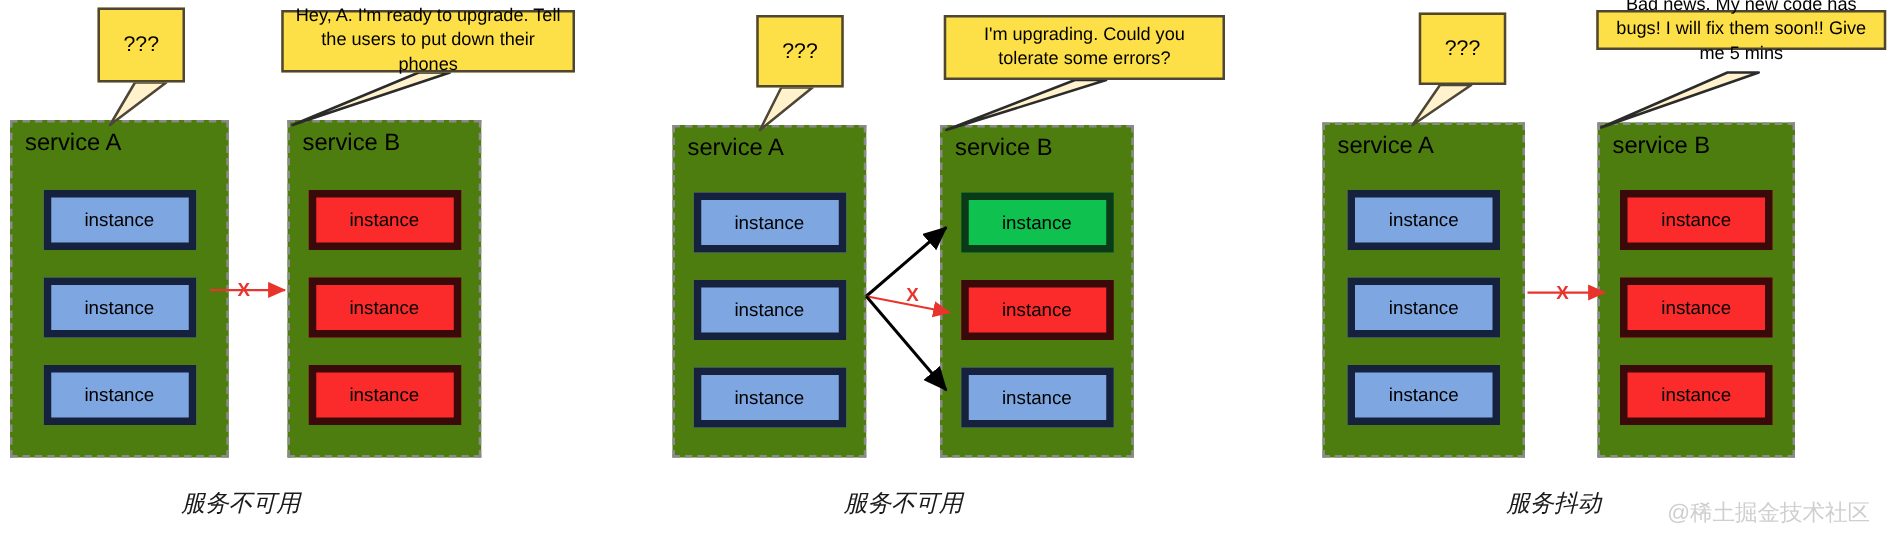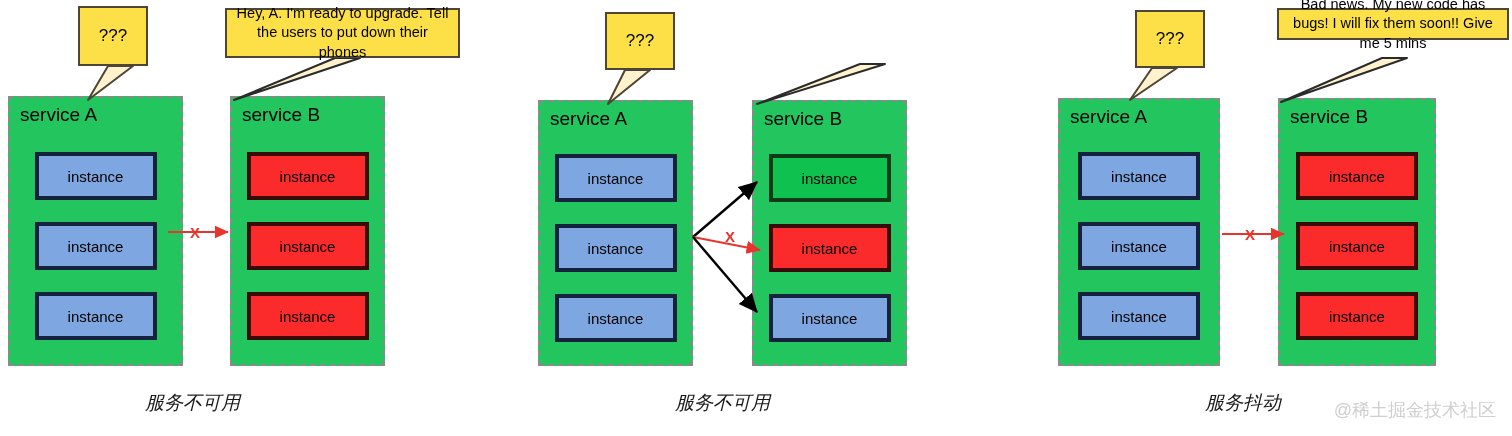--- a/index.html
+++ b/index.html
@@ -26,42 +26,42 @@
     top: 0;
     height: 436px;
   }
   #panel-0 { left: 0px;    width: 500px; }
   #panel-1 { left: 520px;  width: 480px; }
   #panel-2 { left: 1040px; width: 472px; }
 
   
   .service-box {
     position: absolute;
-    background: #22c55e;
+    background: #4d7c0f;
     border: 2px dashed #8a8a8a;
     box-sizing: border-box;
     padding-left: 36px;
   }
   .service-label {
     position: absolute;
     top: 6px;
     left: 10px;
     font-size: 19px;
     color: #000000;
     white-space: nowrap;
   }
 
   .instance {
     position: absolute;
     left: 50%;
     transform: translateX(-50%);
     width: 122px;
     height: 48px;
     box-sizing: border-box;
-    border: 4px solid #c2410c;
+    border: 6px solid #c2410c;
     display: flex;
     align-items: center;
     justify-content: center;
     font-size: 15px;
     color: #000000;
   }
   .instance.blue  { background: #7ea6e0; border-color: #16213d; }
   .instance.red   { background: #fb2b2b; border-color: #3a0a0a; }
   .instance.green { background: #0fc24f; border-color: #0a3a18; }
 
@@ -144,20 +144,21 @@
 
     <div class="x-mark" style="left:190px; top:224px;">X</div>
 
     <div class="caption" style="left:145px; top:390px;">服务不可用</div>
   </div>
 
   <div class="panel" id="panel-1">
 
     <div class="bubble qmark" style="left:85px; top:12px; width:70px; height:58px;">???</div>
 
+    <div class="bubble" style="left:235px; top:12px; width:225px; height:52px;">I'm upgrading. Could you tolerate some errors?</div>
 
     <div class="service-box" style="left:18px; top:100px; width:155px; height:266px;">
       <span class="service-label">service A</span>
       <div class="instance blue" style="top:52px;">instance</div>
       <div class="instance blue" style="top:122px;">instance</div>
       <div class="instance blue" style="top:192px;">instance</div>
     </div>
 
     <div class="service-box" style="left:232px; top:100px; width:155px; height:266px;">
       <span class="service-label">service B</span>

